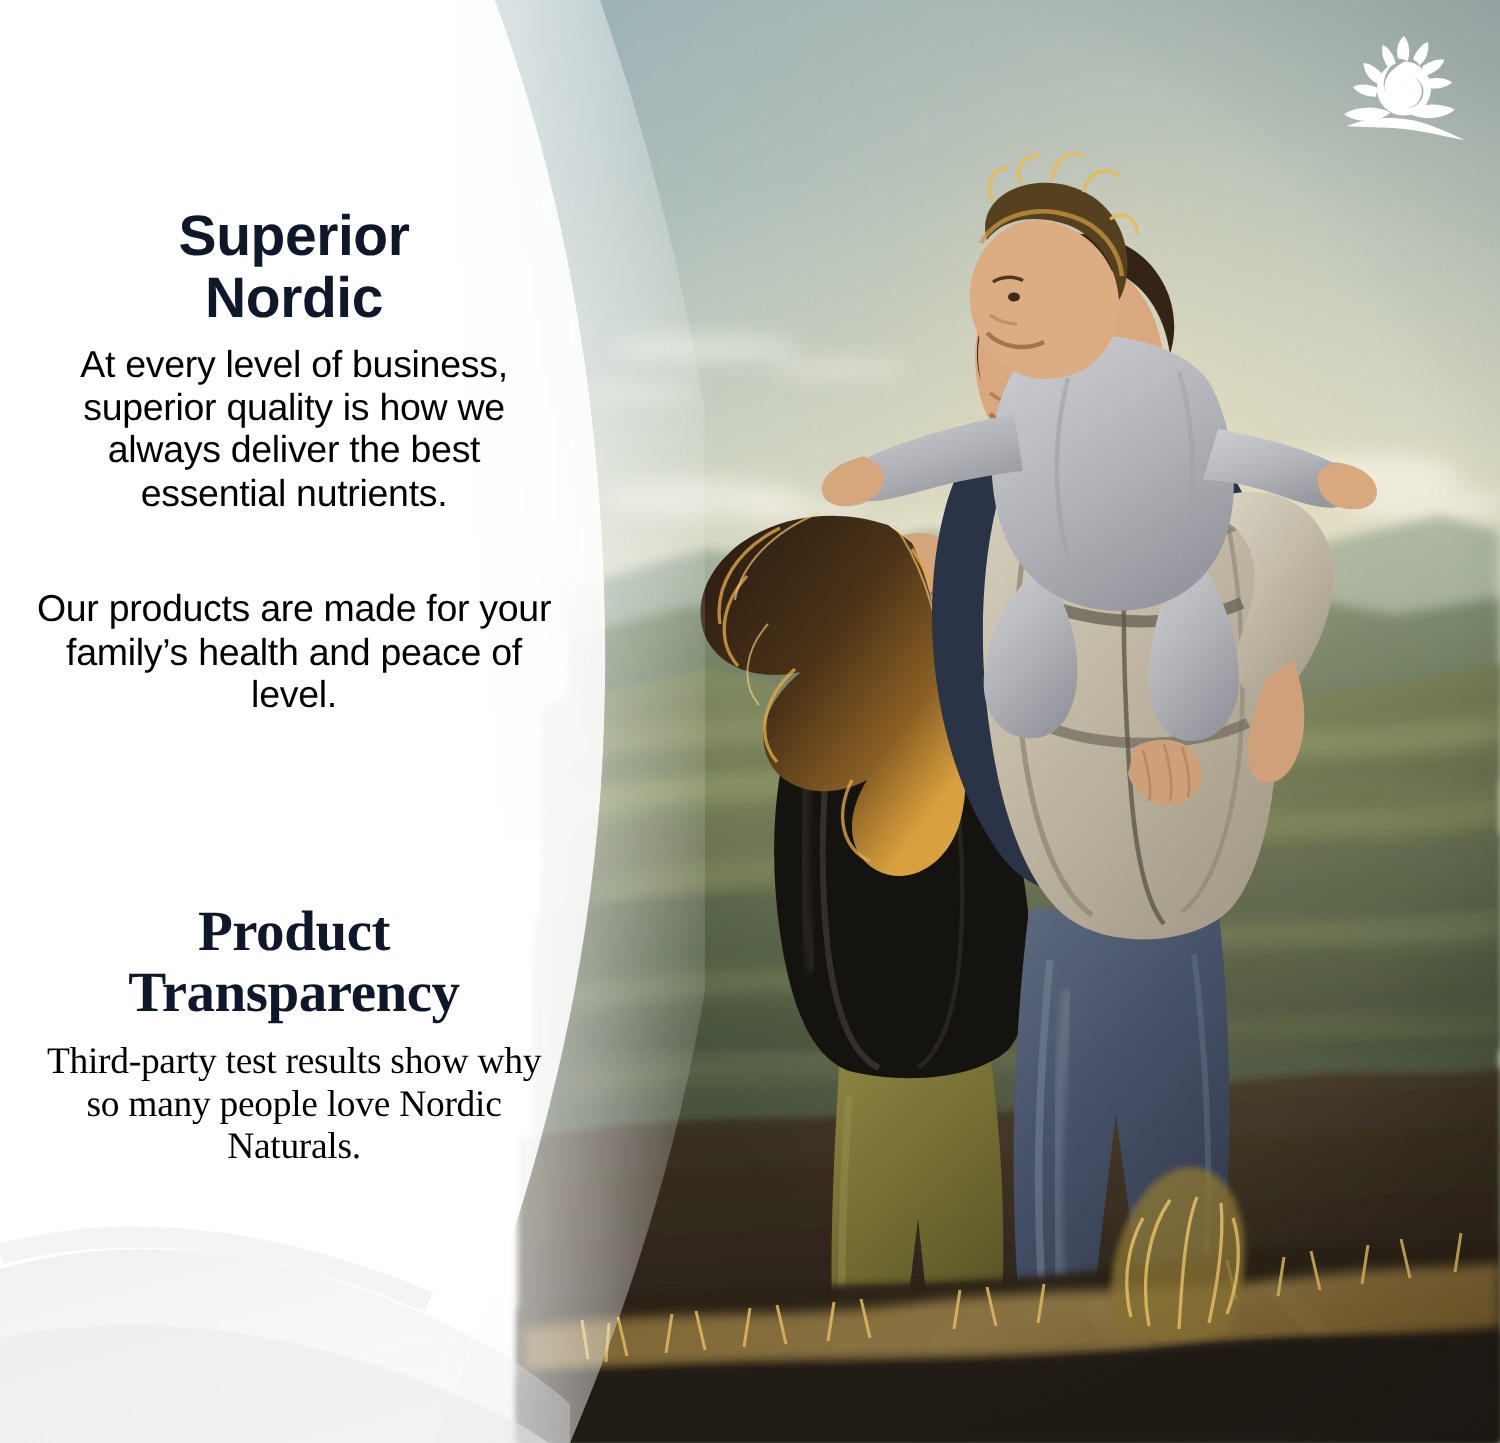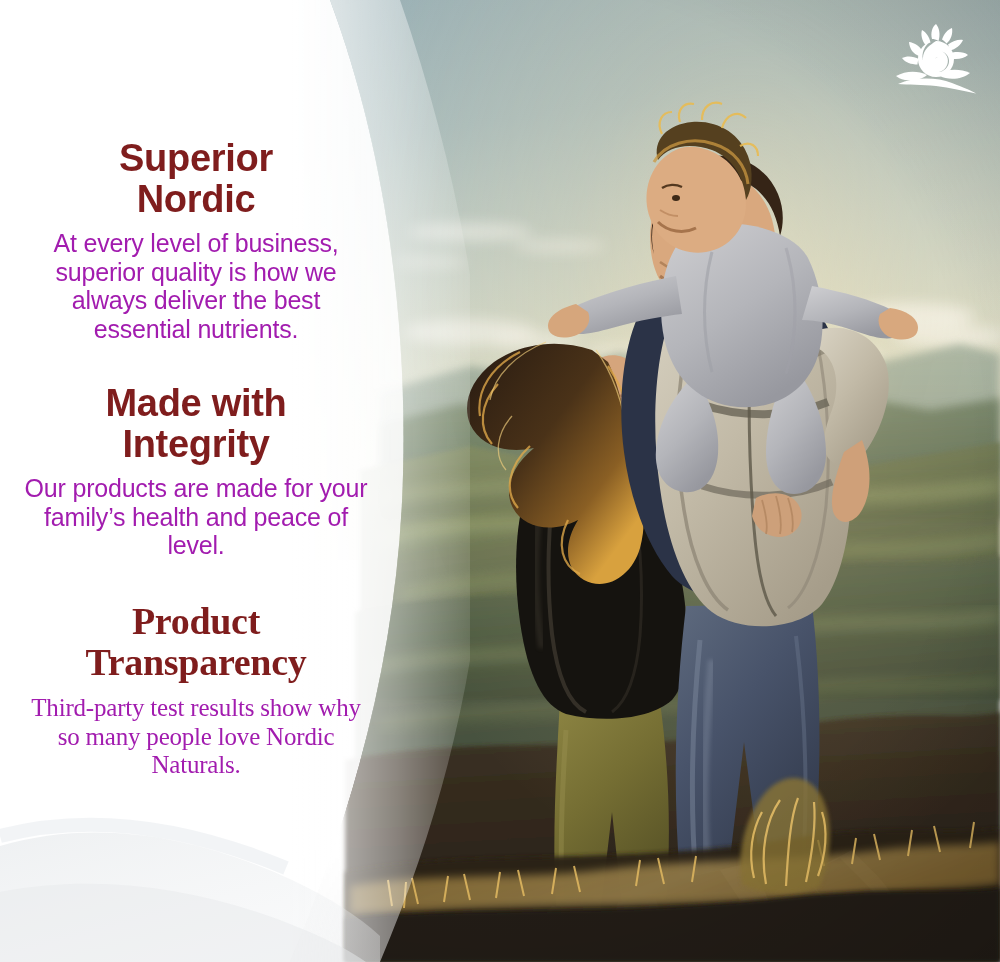--- a/index.html
+++ b/index.html
@@ -29,30 +29,30 @@
   }
   .block{position:absolute;width:100%;text-align:center;}
   .blk1{top:138px;}
   .blk2{top:383px;}
   .blk3{top:601px;font-family:Liberation Serif, serif;}
 
   .heading{
     font-size:38px;
     line-height:41px;
     font-weight:bold;
-    color:#7f1d1d;
+    color:#0f172a;
     letter-spacing:-0.3px;
     margin:0;
     padding:0 4px;
   }
   .body{
     font-size:25px;
     line-height:28.5px;
     font-weight:normal;
-    color:#a21caf;
+    color:#000000;
     margin:6px 0 0 0;
     padding:0 24px;
     letter-spacing:-0.2px;
   }
   .blk1 .body{margin-top:9px;}
   .blk2 .body{margin-top:9px;}
   .blk3 .body{margin-top:11px;}
 
   
   #logo{
@@ -423,21 +423,20 @@
   </div>
 
   <div id="copy">
 
     <div class="block blk1">
       <h2 class="heading"><span>Superior</span><br><span>Nordic</span></h2>
       <p class="body">At every level of business, superior quality is how we always deliver the best essential nutrients.</p>
     </div>
 
     <div class="block blk2">
-      <h2 class="heading"><span>Made with</span><br><span>Integrity</span></h2>
       <p class="body">Our products are made for your family’s health and peace of level.</p>
     </div>
 
     <div class="block blk3">
       <h2 class="heading"><span>Product</span><br><span>Transparency</span></h2>
       <p class="body">Third-party test results show why so many people love Nordic Naturals.</p>
     </div>
 
   </div>
 

